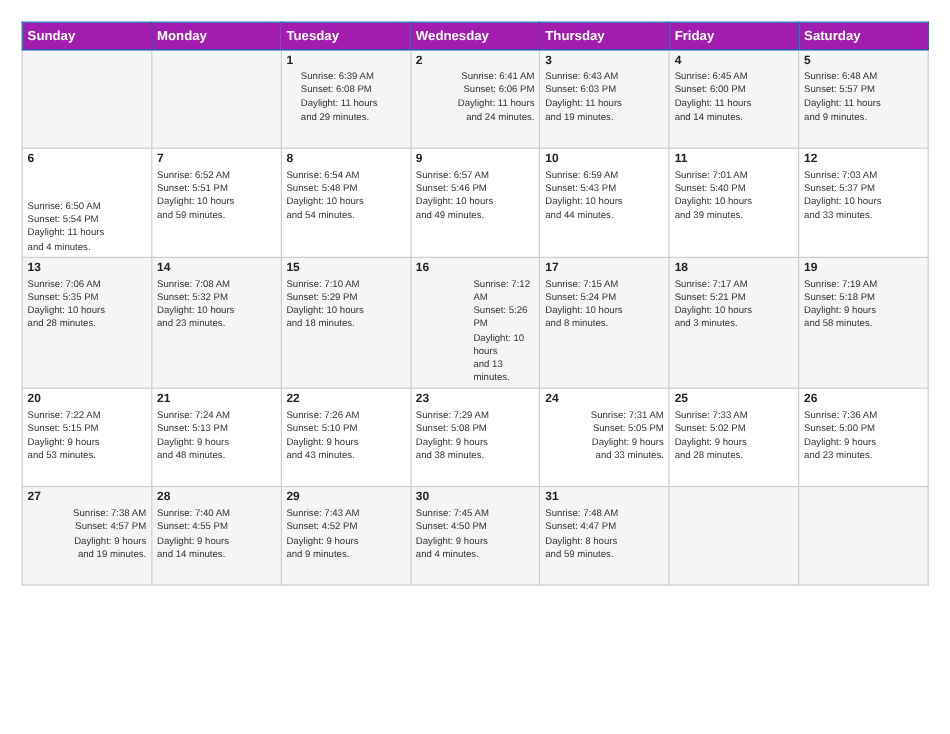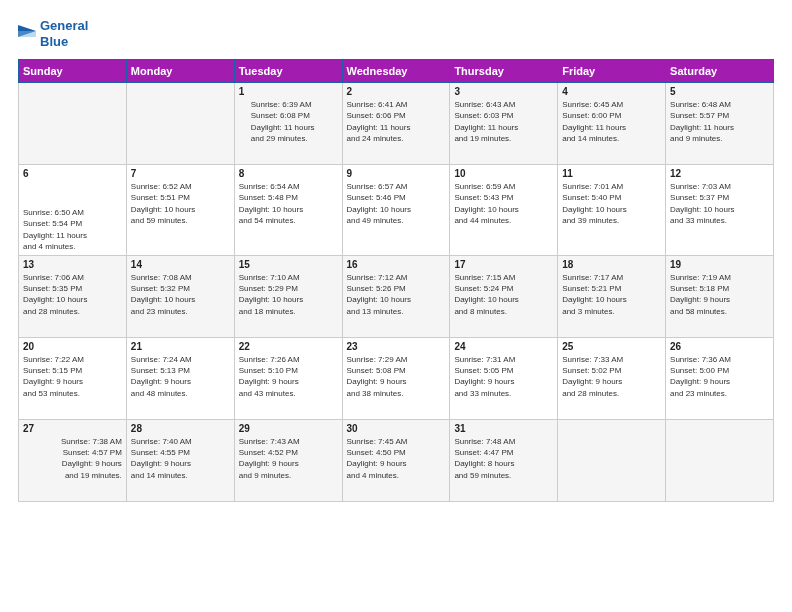--- a/index.html
+++ b/index.html
@@ -88,35 +88,20 @@
     .day-detail {
       font-size: 8px;
       color: #333;
       line-height: 1.4;
     }
   </style>
 </head>
 <body>
 
 <div class="page">
-  <div class="header">
-    <div class="logo">
-      <svg class="logo-arrow" viewBox="0 0 24 24">
-        <polygon points="0,0 24,8 0,16" fill="#1a5fa8"></polygon>
-        <polygon points="0,8 24,8 24,16 0,16" fill="#7ab3e0" opacity="0.5"></polygon>
-      </svg>
-      <div class="logo-text">
-        <span class="blue">General</span><br><span class="blue">Blue</span>
-      </div>
-    </div>
-    <div class="title-block">
-      <div class="month-title"></div>
-      <div class="location"></div>
-    </div>
-  </div>
 
   <table>
     <thead>
       <tr>
 
       <th>Sunday</th>
           <th>Monday</th>
           <th>Tuesday</th>
           <th>Wednesday</th>
           <th>Thursday</th>
@@ -130,21 +115,21 @@
           <td></td>
           <td>
             <span class="day-num">1</span>
             <div class="day-detail" style="white-space: pre-line; margin-left: 12px;">Sunrise: 6:39 AM
 Sunset: 6:08 PM
 Daylight: 11 hours
 and 29 minutes.</div>
           </td>
           <td>
             <span class="day-num">2</span>
-            <div class="day-detail" style="white-space: pre-line;">Sunrise: 6:41 AM
+            <div class="day-detail" style="white-space: pre-line; text-align: right;">Sunrise: 6:41 AM
 Sunset: 6:06 PM
 Daylight: 11 hours
 and 24 minutes.</div>
           </td>
           <td>
             <span class="day-num">3</span>
             <div class="day-detail" style="white-space: pre-line;">Sunrise: 6:43 AM
 Sunset: 6:03 PM
 Daylight: 11 hours
 and 19 minutes.</div>
@@ -232,21 +217,21 @@
           </td>
           <td>
             <span class="day-num">15</span>
             <div class="day-detail" style="white-space: pre-line;">Sunrise: 7:10 AM
 Sunset: 5:29 PM
 Daylight: 10 hours
 and 18 minutes.</div>
           </td>
           <td>
             <span class="day-num">16</span>
-            <div class="day-detail" style="white-space: pre-line;">Sunrise: 7:12 AM
+            <div class="day-detail" style="white-space: pre-line; margin-left: 48px;">Sunrise: 7:12 AM
 Sunset: 5:26 PM
 Daylight: 10 hours
 and 13 minutes.</div>
           </td>
           <td>
             <span class="day-num">17</span>
             <div class="day-detail" style="white-space: pre-line;">Sunrise: 7:15 AM
 Sunset: 5:24 PM
 Daylight: 10 hours
 and 8 minutes.</div>
@@ -290,21 +275,21 @@
           </td>
           <td>
             <span class="day-num">23</span>
             <div class="day-detail" style="white-space: pre-line;">Sunrise: 7:29 AM
 Sunset: 5:08 PM
 Daylight: 9 hours
 and 38 minutes.</div>
           </td>
           <td>
             <span class="day-num">24</span>
-            <div class="day-detail" style="white-space: pre-line;">Sunrise: 7:31 AM
+            <div class="day-detail" style="white-space: pre-line; text-align: right;">Sunrise: 7:31 AM
 Sunset: 5:05 PM
 Daylight: 9 hours
 and 33 minutes.</div>
           </td>
           <td>
             <span class="day-num">25</span>
             <div class="day-detail" style="white-space: pre-line;">Sunrise: 7:33 AM
 Sunset: 5:02 PM
 Daylight: 9 hours
 and 28 minutes.</div>

